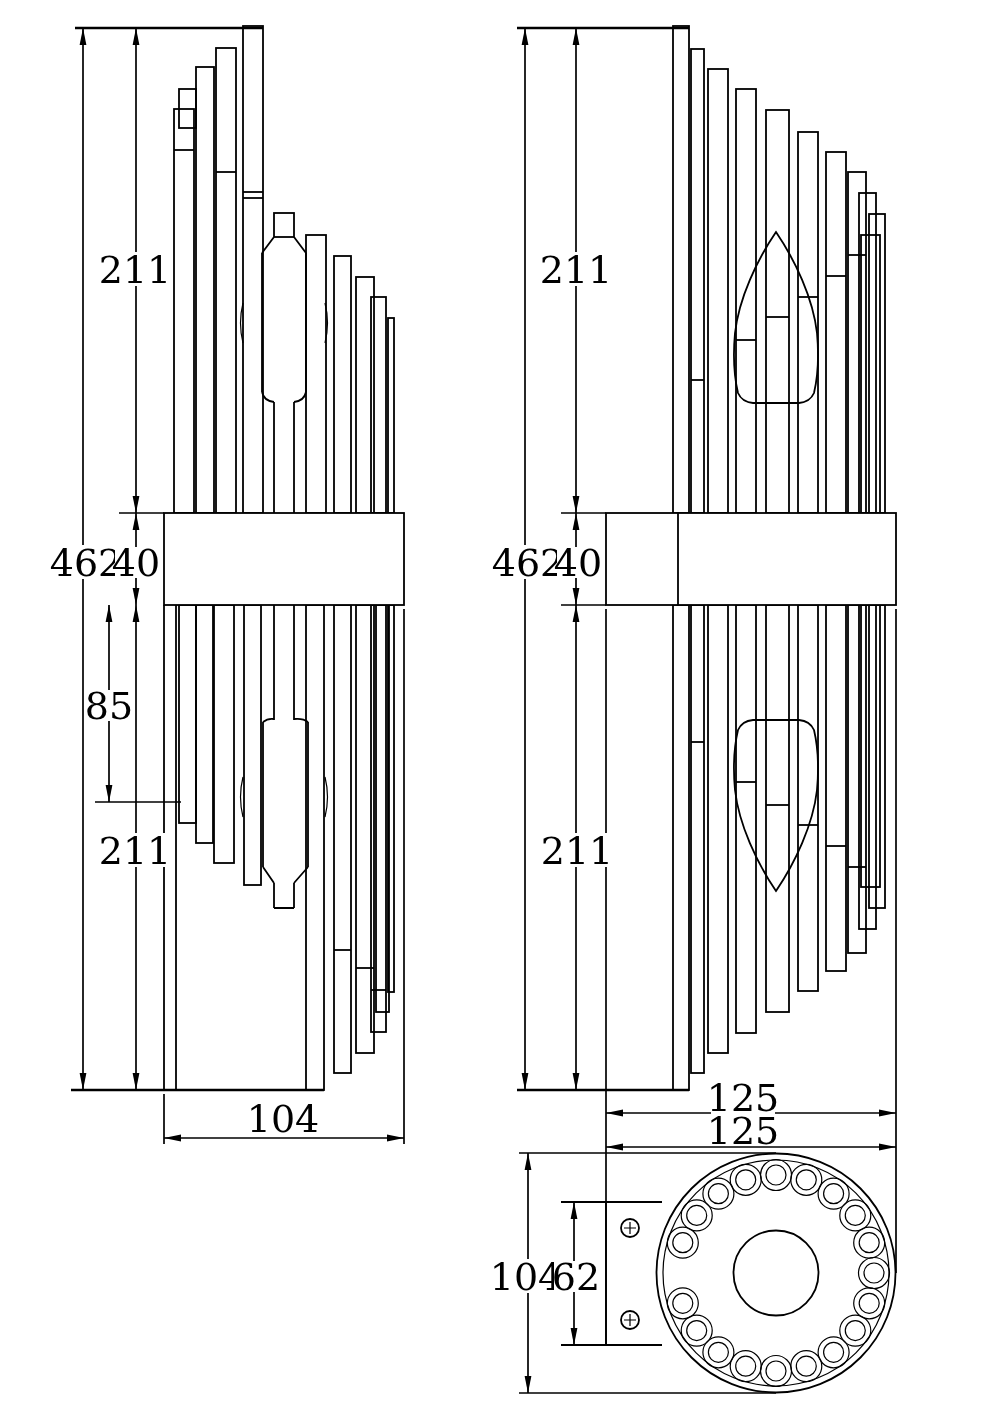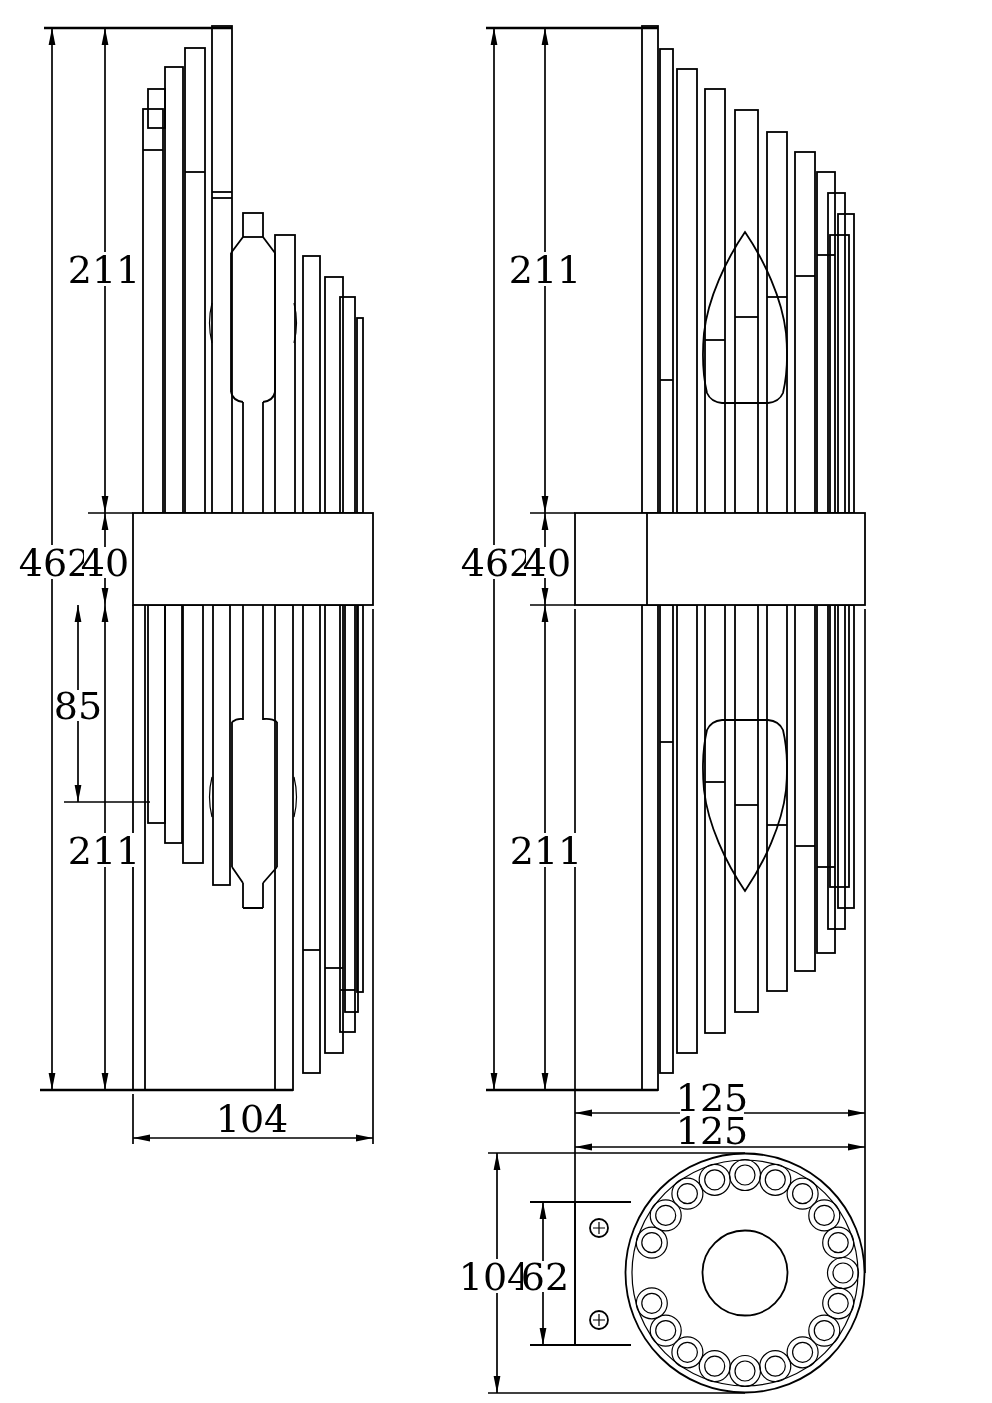--- a/index.html
+++ b/index.html
@@ -1,17 +1,17 @@
 <!DOCTYPE html>
 <html><head>
 <meta charset="utf-8">
 <style>
   html,body{margin:0;padding:0;background:#fff;}
   .canvas{position:relative;width:904px;height:1403px;background:#fff;overflow:hidden;
-          font-family:"DejaVu Serif","Liberation Serif",serif;}
+          font-family:"DejaVu Serif","Liberation Serif",serif;margin-left:31px;}
   svg{position:absolute;left:0;top:0;}
   .obj{stroke:#000;fill:none;stroke-width:1.8;}
   .thin{stroke:#000;fill:none;stroke-width:1.2;}
   .thick{stroke:#000;fill:none;stroke-width:2.6;}
   .dim{stroke:#000;fill:none;stroke-width:1.7;}
   .fillw{fill:#fff;stroke:#000;stroke-width:1.8;}
   .arrow{fill:#000;stroke:none;}
   .dimtxt{font-family:"DejaVu Serif","Liberation Serif",serif;font-size:38px;fill:#000;
           text-anchor:middle;}
   .txtbg{fill:#fff;stroke:none;}

